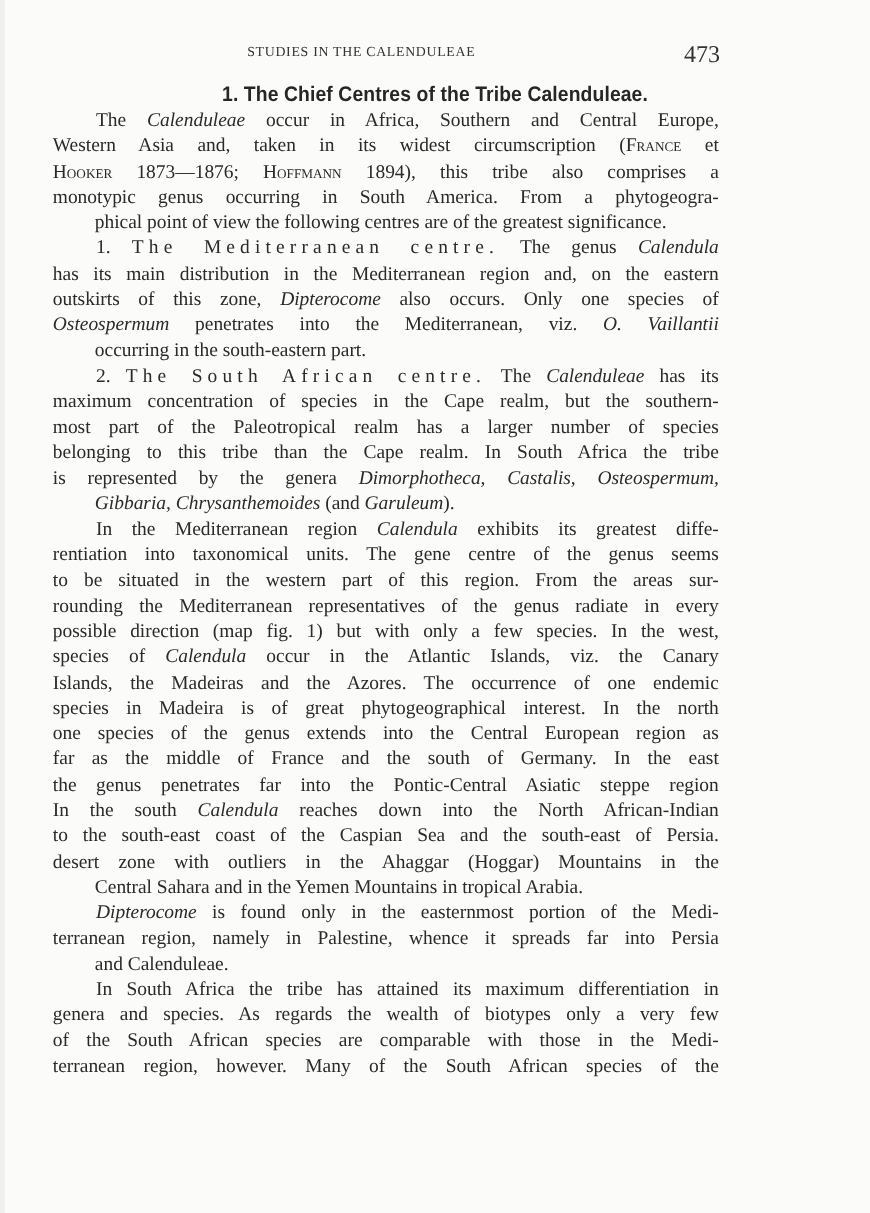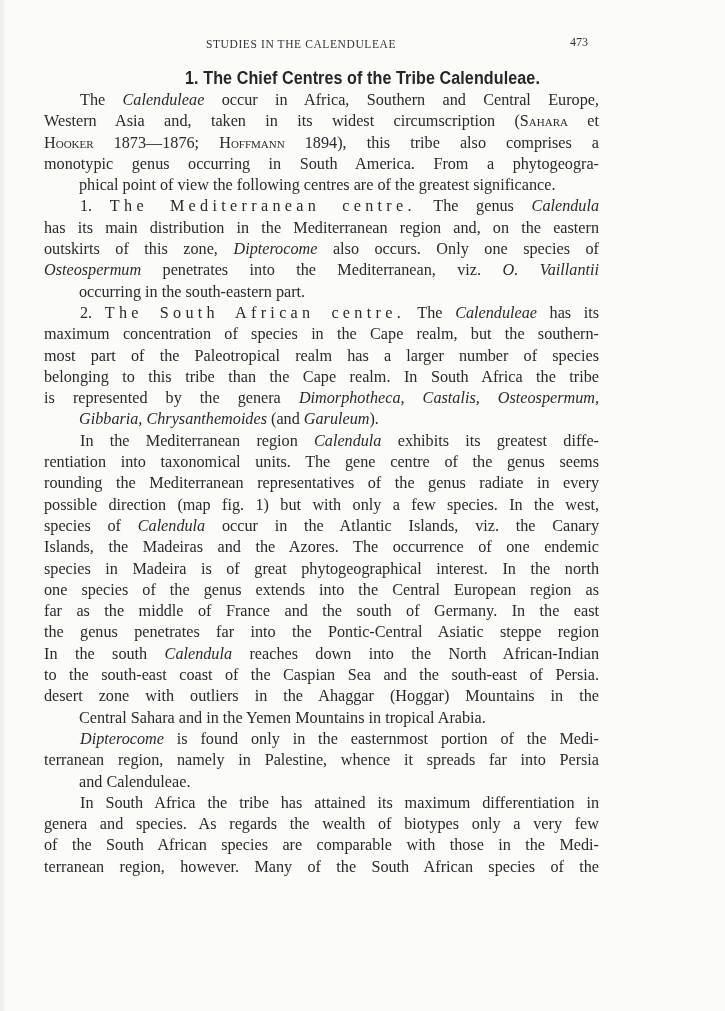--- a/index.html
+++ b/index.html
@@ -8,21 +8,21 @@
       position:relative; font-family:"Liberation Serif","DejaVu Serif",serif; color:#2a2a2a;
     }
     .page-edge { position:absolute; left:0; top:0; width:4px; height:1011px; background:#f0f0ee; }
     .running-head {
       position:absolute; top:38px; left:0; width:589px; height:20px;
     }
     .rh-title {
       position:absolute; left:206px; top:0; font-size:11.5px; letter-spacing:0.6px;
       text-transform:uppercase; color:#333;
     }
-    .rh-page { position:absolute; left:570px; top:-3px; font-size:12px; color:#333; }
+    .rh-page { position:absolute; left:570px; top:-3px; font-size:20px; color:#333; }
     .section-title {
       position:absolute; top:68px; left:0; width:725px; text-align:center;
       font-family:"Liberation Sans Narrow","Liberation Sans",sans-serif;
       font-weight:bold; font-size:17.5px; letter-spacing:0.1px; color:#262626;
       transform:scaleX(0.92); transform-origin:center;
     }
     .text-block { position:absolute; left:44px; width:555px; }
     .line {
       height:21.3px; line-height:21.3px; font-size:16.2px; white-space:nowrap;
       text-align:justify; text-align-last:justify; display:block;
@@ -42,21 +42,21 @@
 <div class="running-head">
   <span class="rh-title">Studies in the Calenduleae</span>
   <span class="rh-page">473</span>
 </div>
 
 <div class="section-title">1. The Chief Centres of the Tribe Calenduleae.</div>
 
 <div class="text-block" id="body-text" style="top:90px;">
     <div>
       <span class="line indent"><span>The </span><i>Calenduleae</i><span> occur in Africa, Southern and Central Europe,</span></span>
-      <span class="line"><span>Western Asia and, taken in its widest circumscription (</span><span class="sc">Sahara</span><span> et</span></span>
+      <span class="line"><span>Western Asia and, taken in its widest circumscription (</span><span class="sc">France</span><span> et</span></span>
       <span class="line"><span class="sc">Hooker</span><span> 1873—1876; </span><span class="sc">Hoffmann</span><span> 1894), this tribe also comprises a</span></span>
       <span class="line"><span>monotypic genus occurring in South America. From a phytogeogra-</span></span>
       <span class="line last"><span>phical point of view the following centres are of the greatest significance.</span></span>
     </div>
     <div>
       <span class="line indent"><span>1. </span><span class="spaced">The Mediterranean centre.</span><span> The genus </span><i>Calendula</i></span>
       <span class="line"><span>has its main distribution in the Mediterranean region and, on the eastern</span></span>
       <span class="line"><span>outskirts of this zone, </span><i>Dipterocome</i><span> also occurs. Only one species of</span></span>
       <span class="line"><i>Osteospermum</i><span> penetrates into the Mediterranean, viz. </span><i>O. Vaillantii</i></span>
       <span class="line last"><span>occurring in the south-eastern part.</span></span>
@@ -65,20 +65,21 @@
       <span class="line indent"><span>2. </span><span class="spaced">The South African centre.</span><span> The </span><i>Calenduleae</i><span> has its</span></span>
       <span class="line"><span>maximum concentration of species in the Cape realm, but the southern-</span></span>
       <span class="line"><span>most part of the Paleotropical realm has a larger number of species</span></span>
       <span class="line"><span>belonging to this tribe than the Cape realm. In South Africa the tribe</span></span>
       <span class="line"><span>is represented by the genera </span><i>Dimorphotheca, Castalis, Osteospermum,</i></span>
       <span class="line last"><i>Gibbaria, Chrysanthemoides</i><span> (and </span><i>Garuleum</i><span>).</span></span>
     </div>
     <div>
       <span class="line indent"><span>In the Mediterranean region </span><i>Calendula</i><span> exhibits its greatest diffe-</span></span>
       <span class="line"><span>rentiation into taxonomical units. The gene centre of the genus seems</span></span>
+      <span class="line"><span>to be situated in the western part of this region. From the areas sur-</span></span>
       <span class="line"><span>rounding the Mediterranean representatives of the genus radiate in every</span></span>
       <span class="line"><span>possible direction (map fig. 1) but with only a few species. In the west,</span></span>
       <span class="line"><span>species of </span><i>Calendula</i><span> occur in the Atlantic Islands, viz. the Canary</span></span>
       <span class="line"><span>Islands, the Madeiras and the Azores. The occurrence of one endemic</span></span>
       <span class="line"><span>species in Madeira is of great phytogeographical interest. In the north</span></span>
       <span class="line"><span>one species of the genus extends into the Central European region as</span></span>
       <span class="line"><span>far as the middle of France and the south of Germany. In the east</span></span>
       <span class="line"><span>the genus penetrates far into the Pontic-Central Asiatic steppe region</span></span>
       <span class="line"><span>In the south </span><i>Calendula</i><span> reaches down into the North African-Indian</span></span>
       <span class="line"><span>to the south-east coast of the Caspian Sea and the south-east of Persia.</span></span>

